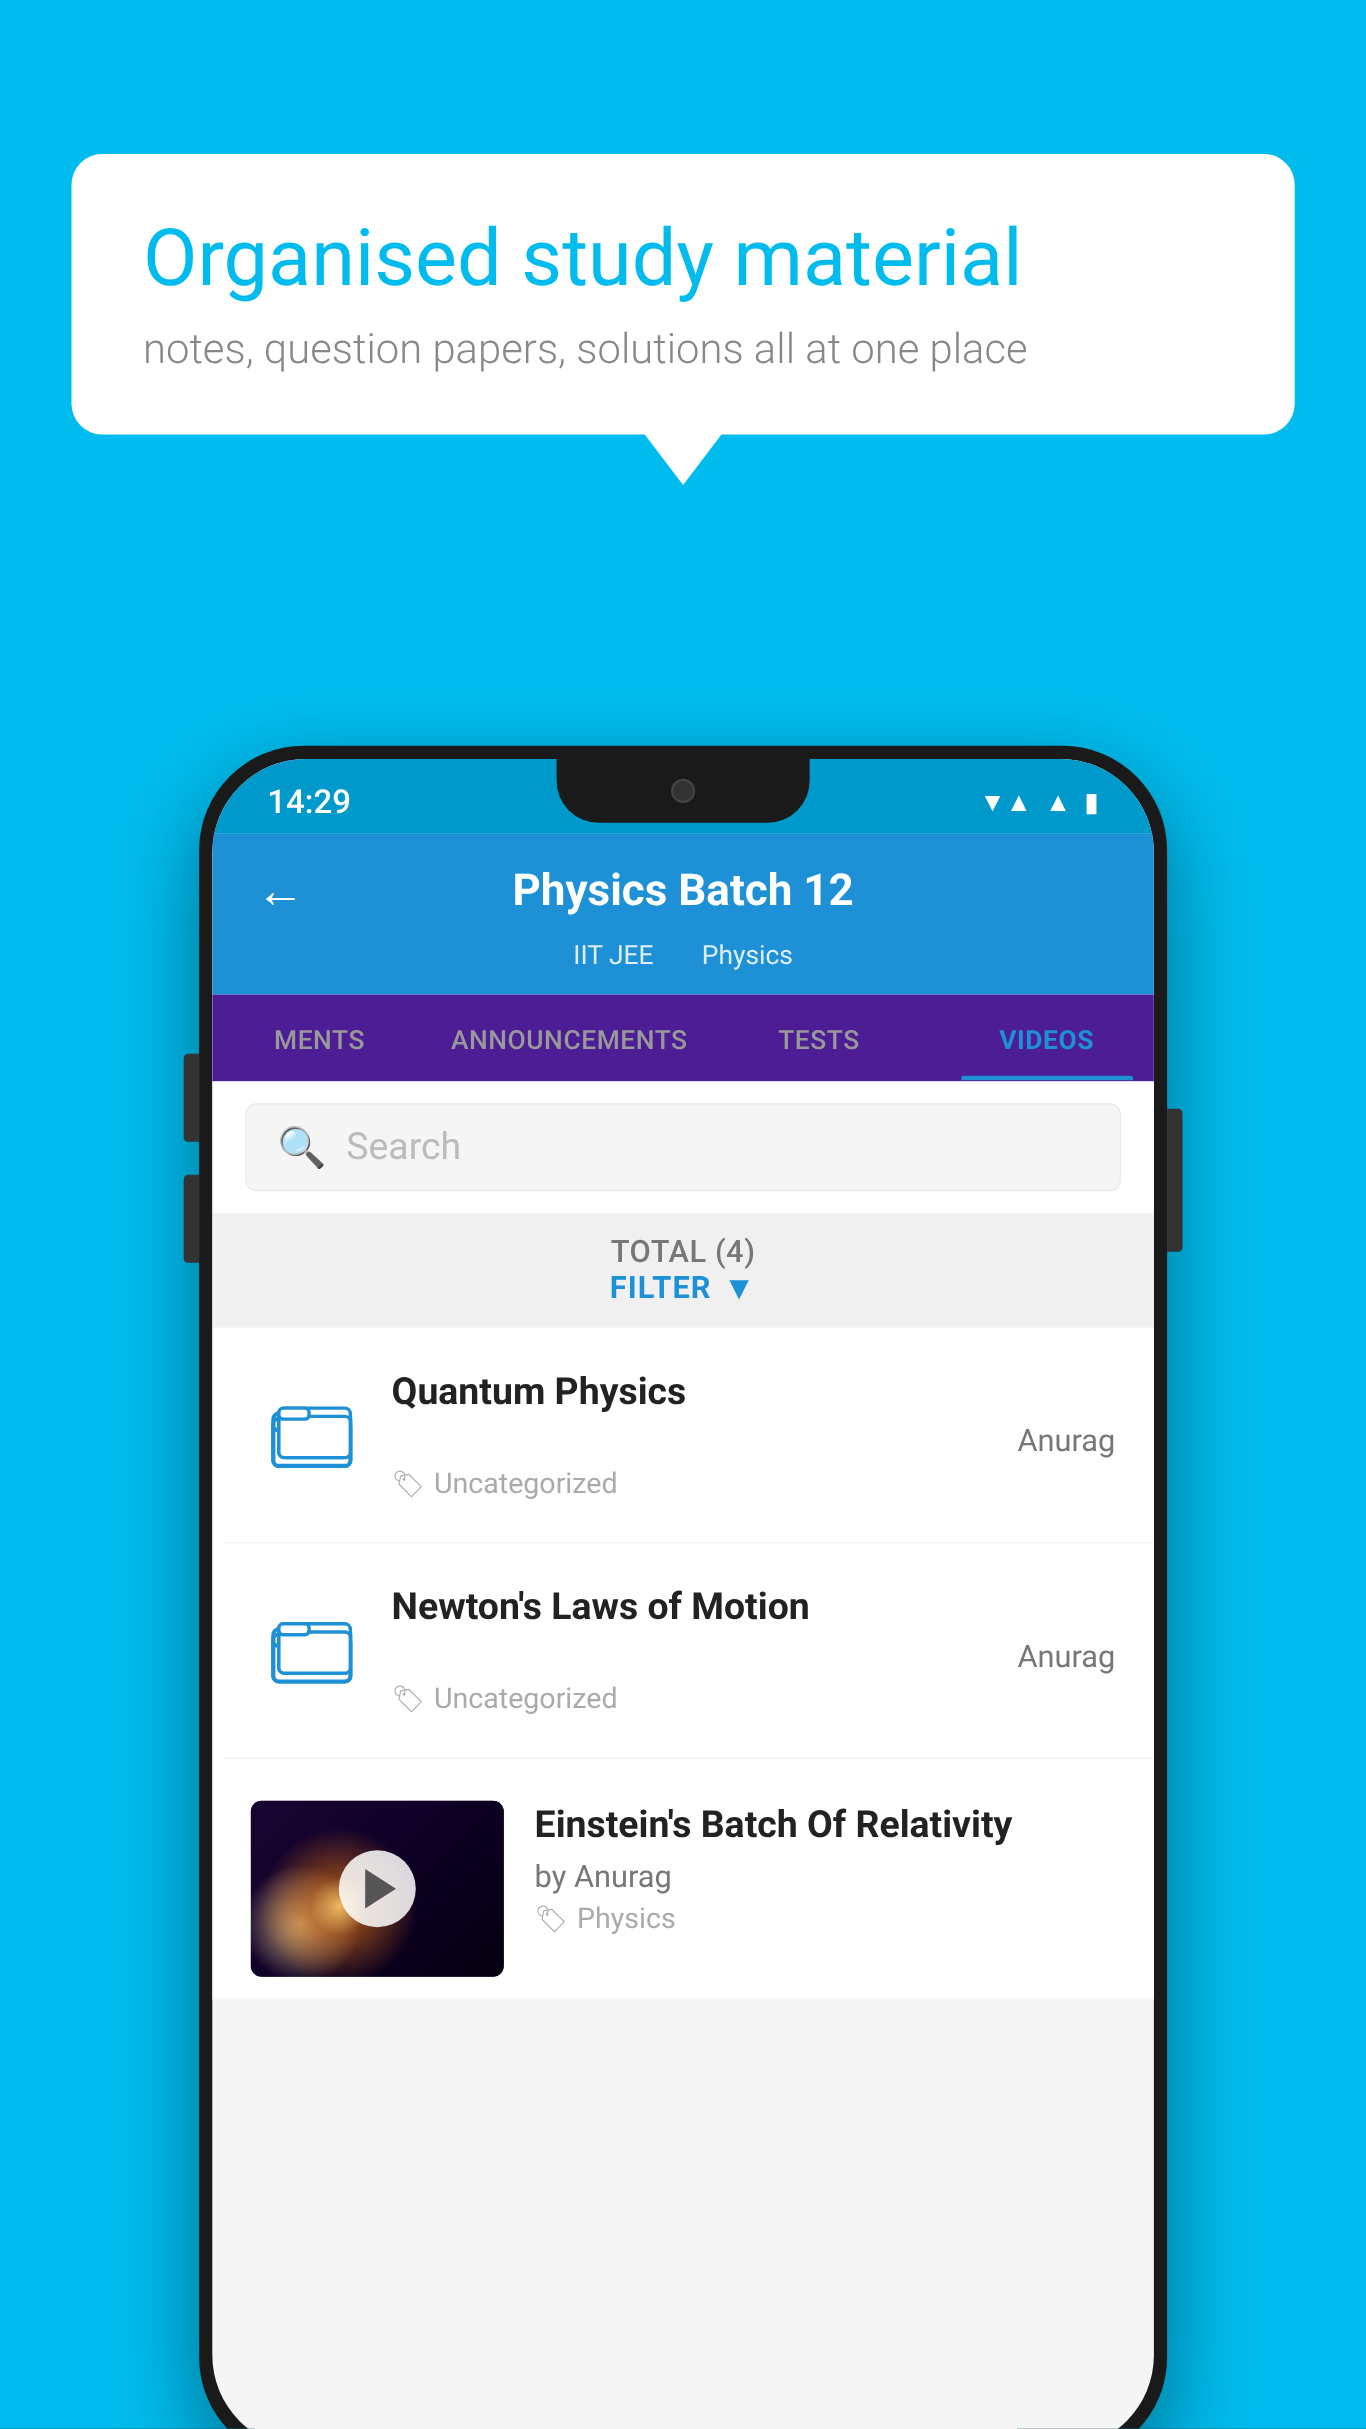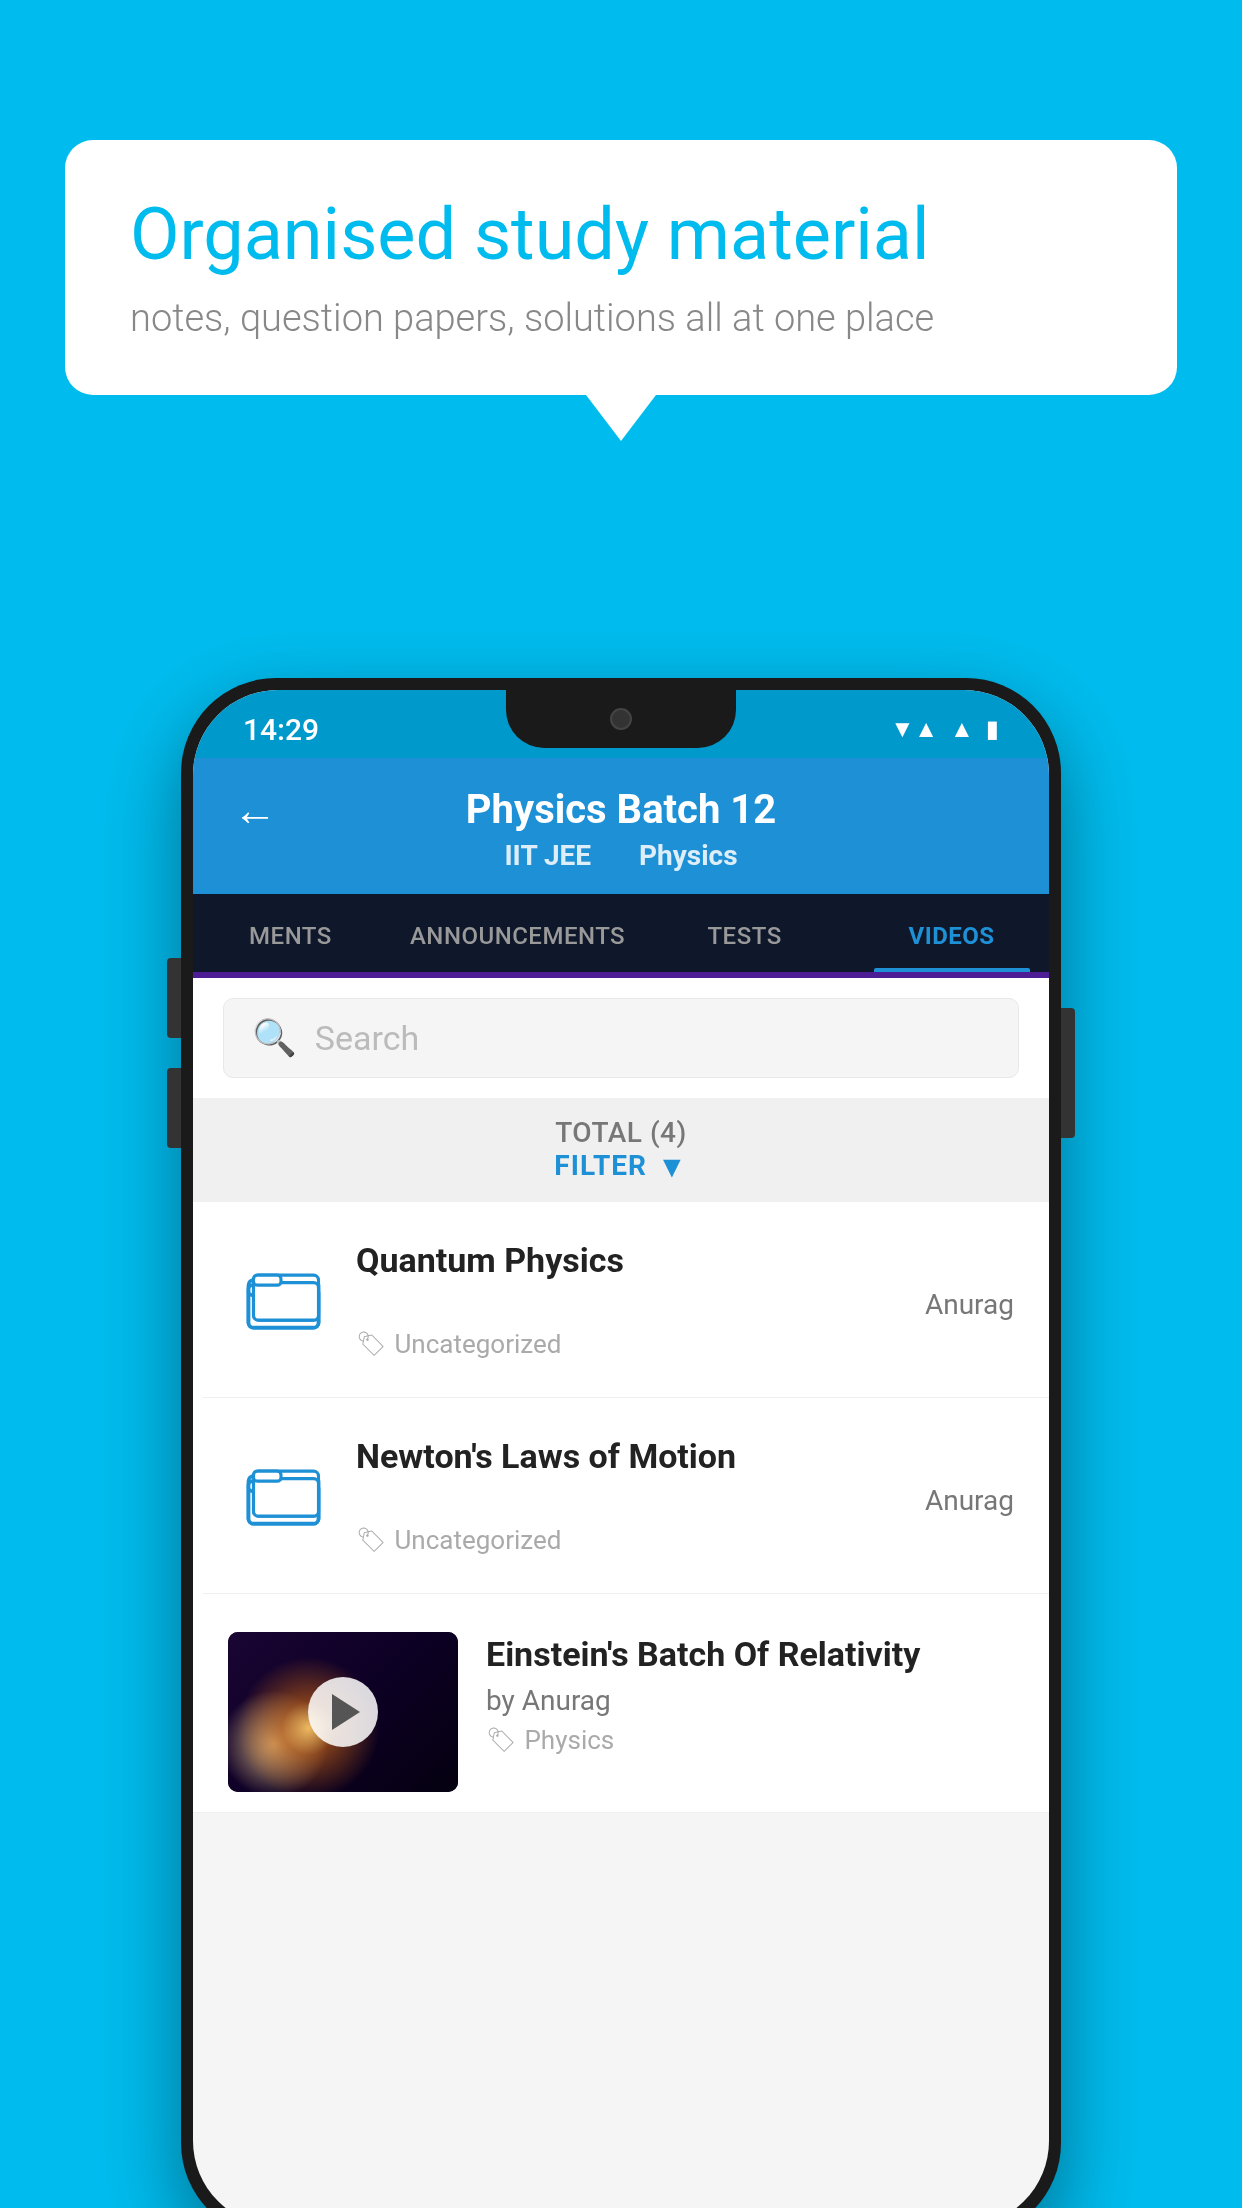--- a/index.html
+++ b/index.html
@@ -161,35 +161,34 @@
 
     .header-title {
       color: white;
       font-size: 40px;
       font-weight: 700;
       text-align: center;
     }
 
     .header-subtitle {
       color: rgba(255,255,255,0.85);
-      font-size: 28px;
+      font-size: 24px;
       text-align: center;
-      margin-top: 6px;
-      font-weight: bold;
+      margin-top: 21px;
     }
 
     .header-subtitle span {
       margin: 0 10px;
     }
 
     
     .tab-bar {
-      background: #0f172a;
-      display: flex;
-      border-bottom: 6px solid #4c1d95;
+      background: #4c1d95;
+      display: flex;
+      border-bottom: 1px solid #4c1d95;
       gap: 12px;
     }
 
     .tab-item {
       flex: 1;
       padding: 28px 10px 22px;
       text-align: center;
       font-size: 24px;
       font-weight: 500;
       color: #999;

